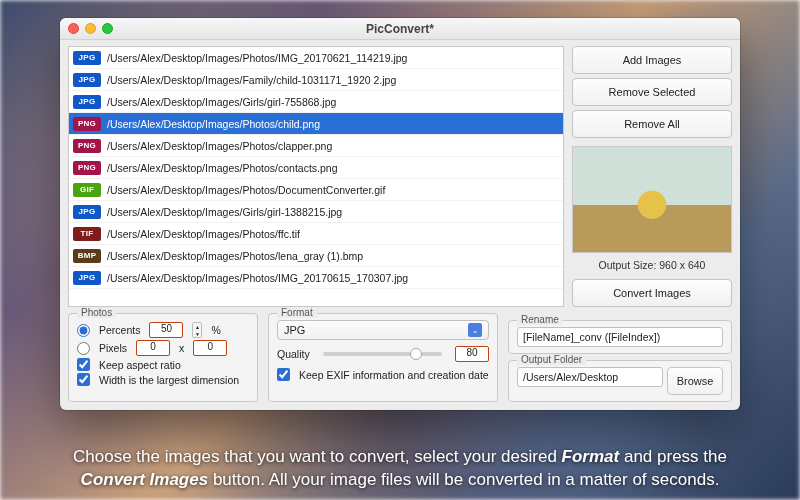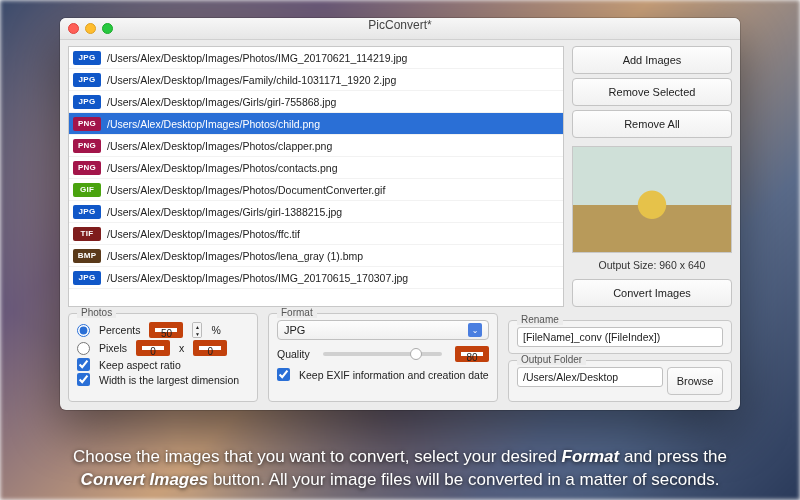--- a/index.html
+++ b/index.html
@@ -17,25 +17,26 @@
       radial-gradient(circle at 50% 80%, rgba(60,50,80,0.6), transparent 40%);
   }
   .window {
     position: absolute; left: 60px; top: 18px; width: 680px; height: 392px;
     background: #ececec; border-radius: 6px;
     box-shadow: 0 20px 50px rgba(0,0,0,0.45), 0 0 0 1px rgba(0,0,0,0.15);
     display: flex; flex-direction: column;
     font-size: 11px; color: #222;
   }
   .titlebar {
-    height: 22px; display:flex; justify-content:center;
+    height: 22px; display:flex; align-items:center; justify-content:center;
     border-bottom: 1px solid #d0d0d0;
     background: linear-gradient(#f7f7f7,#e6e6e6);
     border-radius: 6px 6px 0 0;
     position: relative;
+    font-weight: bold;
   }
   .traffic { position:absolute; left:8px; top:5px; display:flex; gap:6px; }
   .tl { width:11px; height:11px; border-radius:50%; }
   .tl.red{background:#ff5f57;border:1px solid #e0443e;}
   .tl.yel{background:#ffbd2e;border:1px solid #dea123;}
   .tl.grn{background:#28c840;border:1px solid #1aab29;}
   .title { font-size:12px; color:#444; }
   .body { flex:1; display:flex; flex-direction:column; padding:6px 8px 8px 8px; gap:6px; }
   .upper { flex:1; display:flex; gap:8px; min-height:0; }
   .filelist {
@@ -73,21 +74,21 @@
   .group {
     border:1px solid #c8c8c8; border-radius:4px; background:#f4f4f4;
     padding:6px 8px 8px 8px; position:relative; flex-shrink:0;
   }
   .group .legend {
     position:absolute; top:-7px; left:8px; background:#ececec; padding:0 4px; font-size:10px; color:#555;
   }
   .g-resize{width:190px;} .g-format{width:230px;} .g-right{flex:1; display:flex; flex-direction:column; gap:6px;}
   .rline{display:flex;align-items:center;gap:9px;margin:2px 0;font-size:10.5px;}
   input[type=radio],input[type=checkbox]{accent-color:#2a6fd6;margin:0;}
-  .numbox{width:34px;height:16px;border:6px solid #c2410c;background:#fff;font-size:10px;text-align:center;border-radius:2px;}
+  .numbox{width:34px;height:16px;border:1px solid #c2410c;background:#fff;font-size:10px;text-align:center;border-radius:2px;}
   .stepper{width:10px;height:16px;display:flex;flex-direction:column;border:1px solid #bbb;border-radius:2px;overflow:hidden;}
   .stepper div{flex:1;background:#f5f5f5;font-size:5px;display:flex;align-items:center;justify-content:center;}
   .select{
     height:20px;background:linear-gradient(#fdfdfd,#f0f0f0);border:1px solid #c0c0c0;border-radius:4px;
     display:flex;align-items:center;padding:0 6px;font-size:11px;justify-content:space-between;
   }
   .select .arr{width:14px;height:14px;background:#4a7ee0;border-radius:2px;display:flex;align-items:center;justify-content:center;color:#fff;font-size:8px;}
   .slider{flex:1;height:4px;background:#d0d0d0;border-radius:2px;position:relative;margin:0 4px;}
   .slider .knob{position:absolute;top:-4px;width:12px;height:12px;border-radius:50%;background:#fff;border:1px solid #aaa;left:78%;transform:translateX(-50%);}
   .textbox{height:20px;background:#fff;border:1px solid #c0c0c0;border-radius:3px;padding:0 5px;display:flex;align-items:center;font-size:10.5px;}

